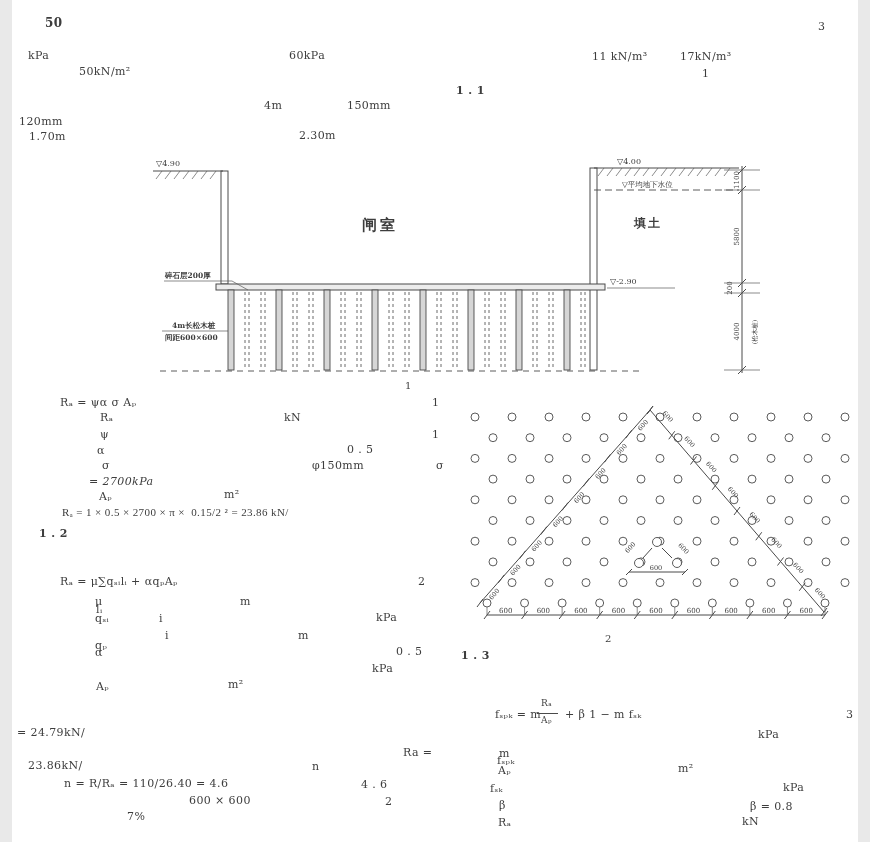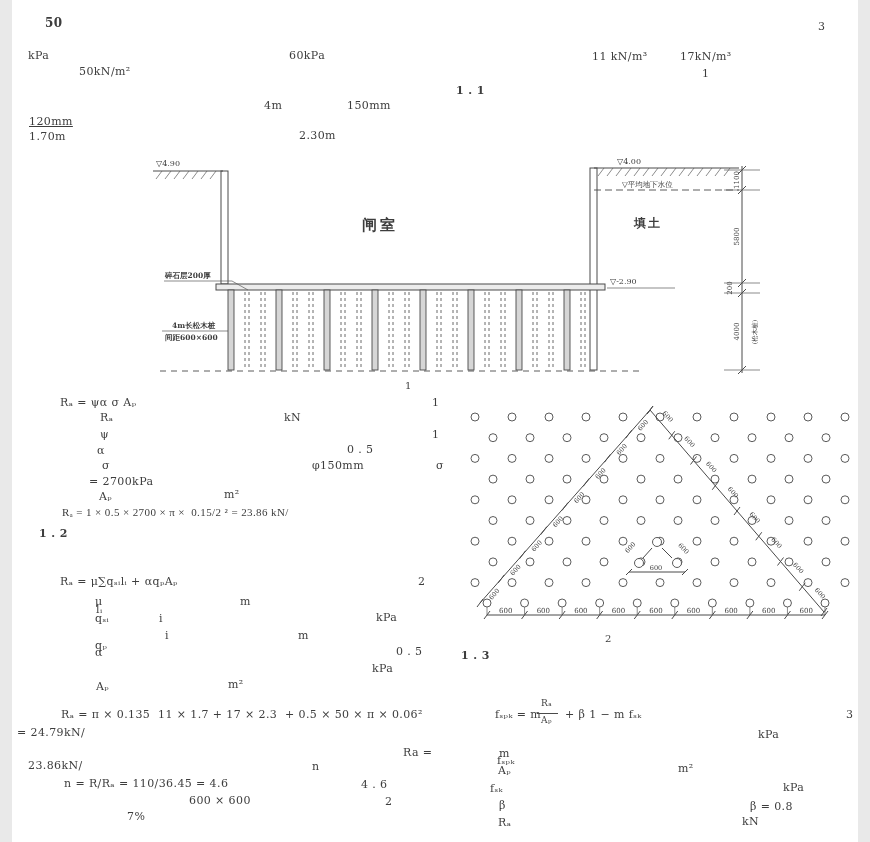--- a/index.html
+++ b/index.html
@@ -33,61 +33,60 @@
       <span class="run" style="left: 806px; top: 21px;">3</span>
       <span class="run" style="left: 16px; top: 50px;">kPa</span>
       <span class="run" style="left: 277px; top: 50px;">60kPa</span>
       <span class="run" style="left: 580px; top: 51px;">11 kN/m³</span>
       <span class="run" style="left: 668px; top: 51px;">17kN/m³</span>
       <span class="run" style="left: 67px; top: 66px;">50kN/m²</span>
       <span class="run" style="left: 690px; top: 68px;">1</span>
       <span class="run b" style="left: 444px; top: 85px;">1 . 1</span>
       <span class="run" style="left: 252px; top: 100px;">4m</span>
       <span class="run" style="left: 335px; top: 100px;">150mm</span>
-      <span class="run" style="left: 17px; top: 116px; text-decoration: underline;">120mm</span>
+      <span class="run" style="left: 7px; top: 116px;">120mm</span>
       <span class="run" style="left: 17px; top: 131px;">1.70m</span>
       <span class="run" style="left: 287px; top: 130px;">2.30m</span>
       <span class="run" style="left: 48px; top: 397px;">Rₐ = ψα σ Aₚ</span>
       <span class="run" style="left: 420px; top: 397px;">1</span>
       <span class="run" style="left: 88px; top: 412px;">Rₐ</span>
       <span class="run" style="left: 272px; top: 412px;">kN</span>
       <span class="run" style="left: 88px; top: 429px;">ψ</span>
       <span class="run" style="left: 420px; top: 429px;">1</span>
       <span class="run" style="left: 85px; top: 445px;">α</span>
       <span class="run" style="left: 335px; top: 444px;">0 . 5</span>
       <span class="run" style="left: 90px; top: 460px;">σ</span>
       <span class="run" style="left: 300px; top: 460px;">φ150mm</span>
       <span class="run" style="left: 424px; top: 460px;">σ</span>
-      <span class="run" style="left: 77px; top: 476px;">= 2700kPa</span>
+      <span class="run" style="left: 77px; top: 476px; font-style: italic;">= 2700kPa</span>
       <span class="run" style="left: 87px; top: 491px;">Aₚ</span>
       <span class="run" style="left: 212px; top: 489px;">m²</span>
       <span class="run" style="left: 50px; top: 507px; font-family: Liberation Serif, serif;">Rₐ = 1 × 0.5 × 2700 × π ×  0.15/2 ² = 23.86 kN/</span>
       <span class="run b" style="left: 15px; top: 528px; margin-left: 12px;">1 . 2</span>
       <span class="run" style="left: 48px; top: 576px;">Rₐ = μ∑qₛᵢlᵢ + αqₚAₚ</span>
       <span class="run" style="left: 406px; top: 576px;">2</span>
       <span class="run" style="left: 83px; top: 596px;">μ</span>
       <span class="run" style="left: 228px; top: 596px;">m</span>
       <span class="run" style="left: 83px; top: 613px;">qₛᵢ</span>
       <span class="run" style="left: 147px; top: 613px;">i</span>
       <span class="run" style="left: 364px; top: 612px;">kPa</span>
       <span class="run" style="left: 84px; top: 604px;">lᵢ</span>
       <span class="run" style="left: 153px; top: 630px;">i</span>
       <span class="run" style="left: 286px; top: 630px;">m</span>
       <span class="run" style="left: 83px; top: 647px;">α</span>
       <span class="run" style="left: 384px; top: 646px;">0 . 5</span>
       <span class="run" style="left: 83px; top: 640px;">qₚ</span>
       <span class="run" style="left: 360px; top: 663px;">kPa</span>
       <span class="run" style="left: 84px; top: 681px;">Aₚ</span>
       <span class="run" style="left: 216px; top: 679px;">m²</span>
-      <span class="run" style="left: 49px; top: 709px;">Rₐ = π × 0.135  11 × 1.7 + 17 × 2.3  + 0.5 × 50 × π × 0.06²</span>
       <span class="run" style="left: 5px; top: 727px;">= 24.79kN/</span>
       <span class="run" style="left: 391px; top: 747px;">Ra =</span>
       <span class="run" style="left: 16px; top: 760px;">23.86kN/</span>
       <span class="run" style="left: 300px; top: 761px;">n</span>
-      <span class="run" style="left: 52px; top: 778px;">n = R/Rₐ = 110/36.45 = 4.6</span>
+      <span class="run" style="left: 52px; top: 778px;">n = R/Rₐ = 110/26.40 = 4.6</span>
       <span class="run" style="left: 349px; top: 779px;">4 . 6</span>
       <span class="run" style="left: 177px; top: 795px;">600 × 600</span>
       <span class="run" style="left: 373px; top: 796px;">2</span>
       <span class="run" style="left: 115px; top: 811px;">7%</span>
       <span class="run b" style="left: 449px; top: 650px;">1 . 3</span>
       <span class="run" style="left: 483px; top: 709px;">fₛₚₖ = m</span>
       <span class="run" style="left: 529px; top: 699px; font-size: 9px;">Rₐ</span>
       <span class="run" style="left: 529px; top: 716px; font-size: 9px;">Aₚ</span>
       <span class="run" style="left: 553px; top: 709px;">+ β 1 − m fₛₖ</span>
       <span class="run" style="left: 834px; top: 709px;">3</span>

